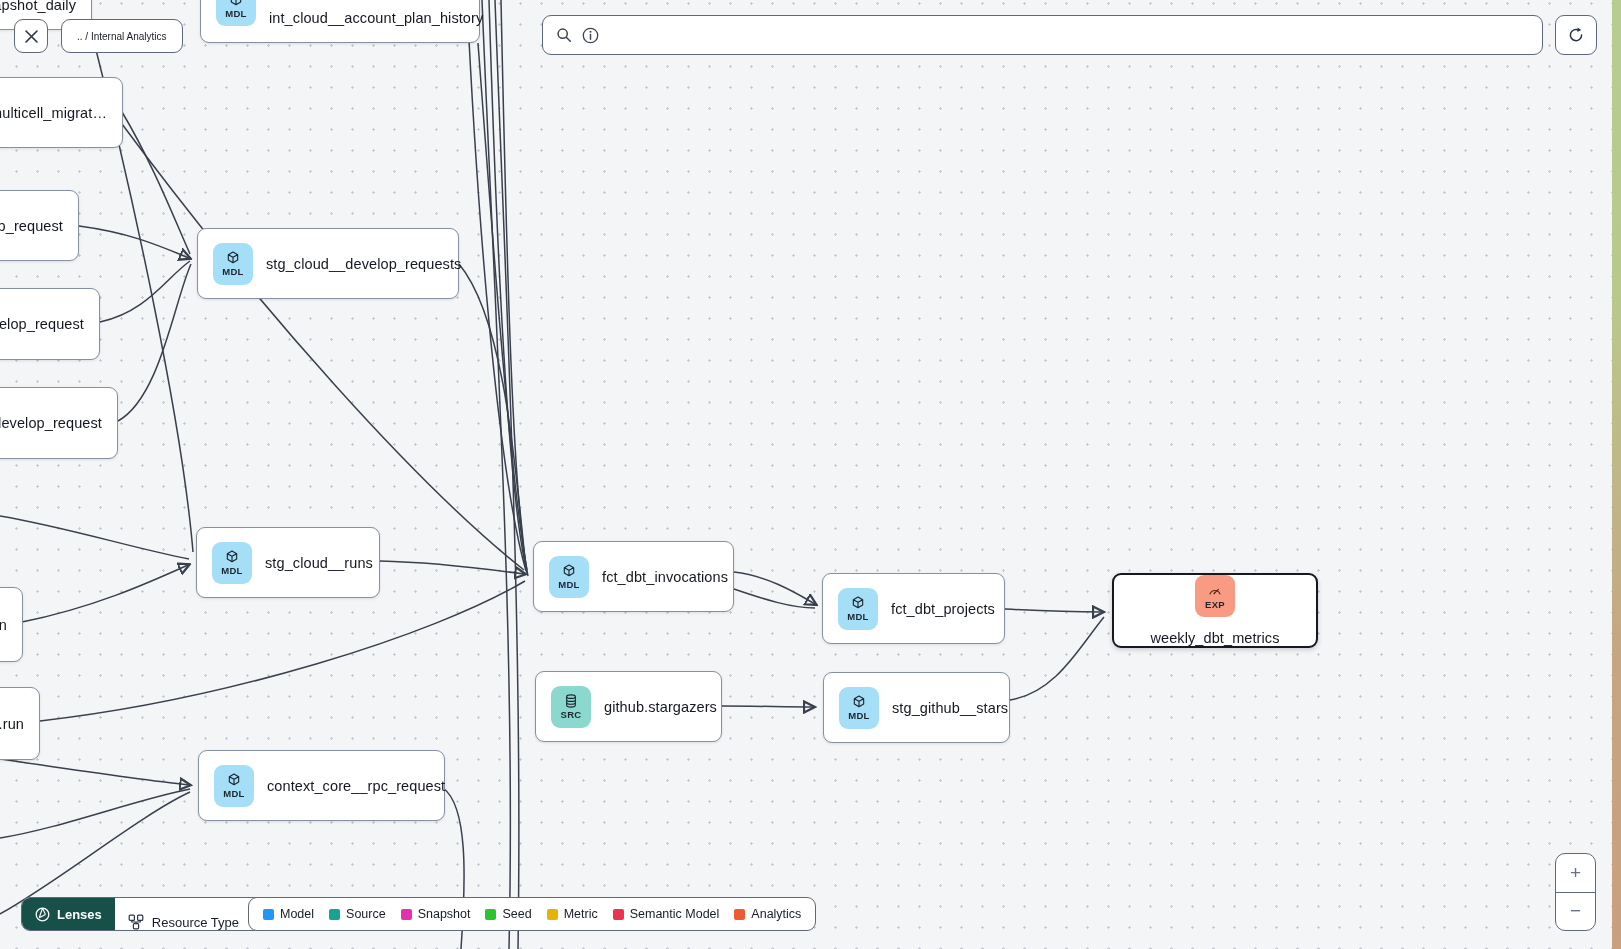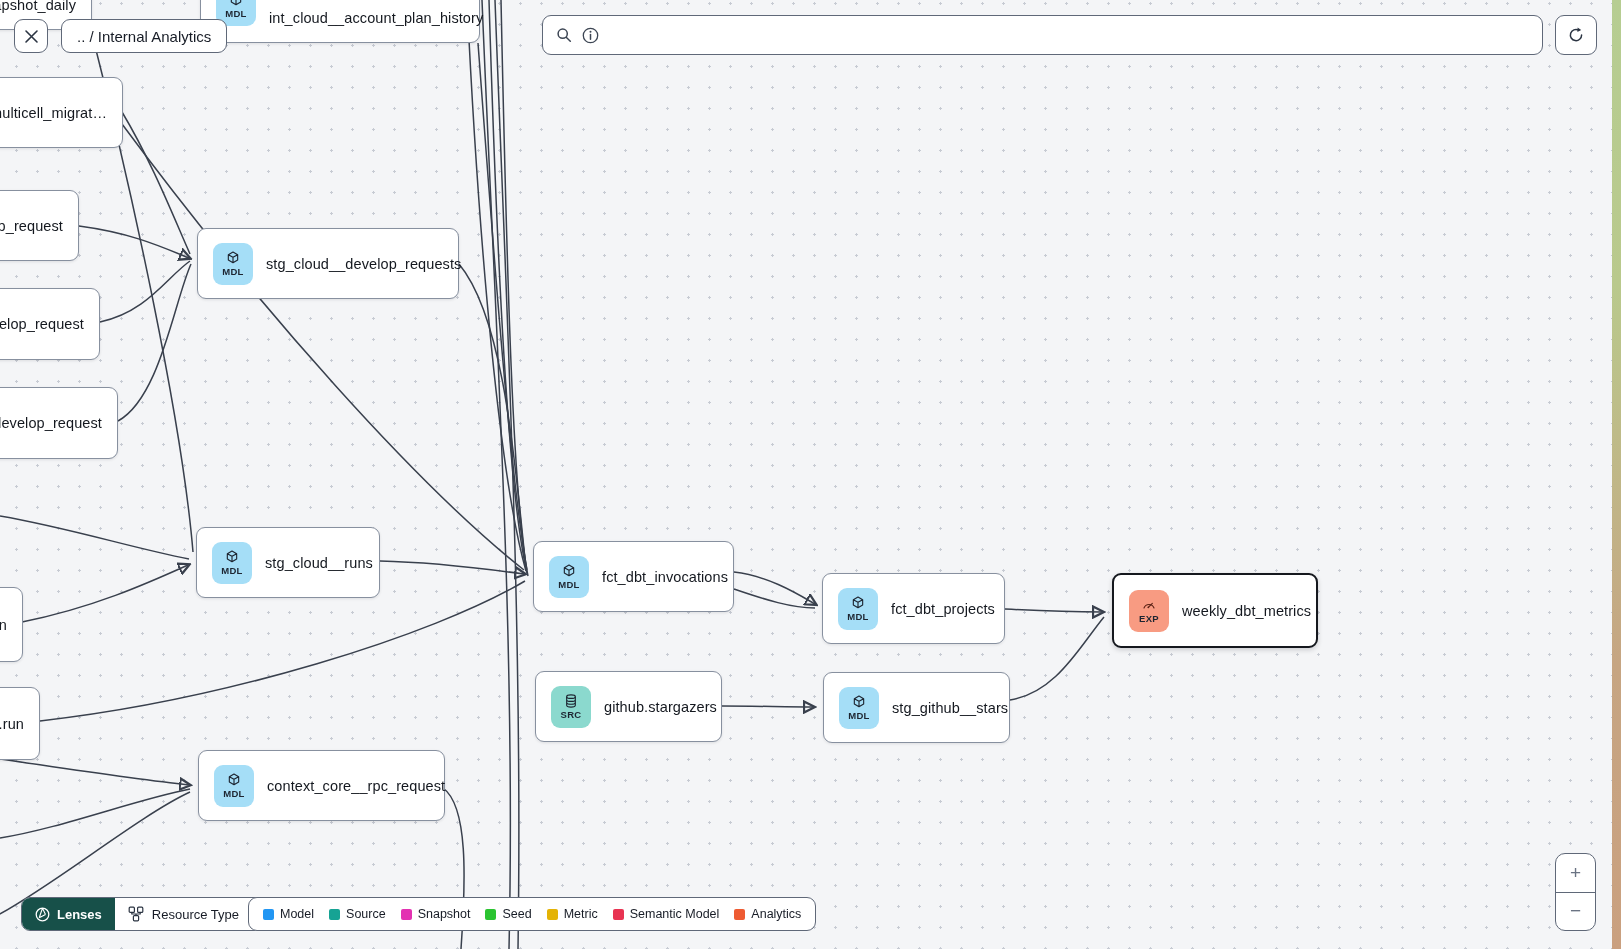--- a/index.html
+++ b/index.html
@@ -10,47 +10,47 @@
     background-size:21px 21px;background-position:6px 14px;}
   #desktop-edge{position:absolute;right:0;top:0;bottom:0;width:9px;
     background:linear-gradient(#b6cd92 0%,#b9c98c 30%,#c6a582 70%,#caa07f 100%);}
   svg.edges{position:absolute;left:0;top:0;pointer-events:none;}
   svg.edges path{fill:none;stroke:#39404d;stroke-width:1.5;}
   
   .node{position:absolute;display:flex;align-items:center;gap:13px;padding:0 15px;
     background:#fff;border:1px solid #87909f;border-radius:9px;
     box-shadow:0 1px 3px rgba(20,24,31,.10);box-sizing:border-box;cursor:pointer;}
   .node .label{font-size:14.5px;color:#14181f;white-space:nowrap;letter-spacing:.1px;}
-  .node.selected{border:2px solid #15181e;box-shadow:0 2px 5px rgba(20,24,31,.18);}
+  .node.selected{border:2px solid #15181e;box-shadow:0 2px 5px rgba(20,24,31,.18);flex-direction:column;}
   .node.cut-left .label{margin-left:auto;}
   .node.cut-top{align-items:flex-end;padding-bottom:16px;}
   .badge{width:40px;height:42px;border-radius:9px;flex:0 0 auto;
     display:flex;flex-direction:column;align-items:center;justify-content:center;gap:1px;}
   .badge .code{font-size:9.5px;font-weight:600;color:#1d2531;letter-spacing:.3px;line-height:1;}
   .badge svg{display:block;}
   .type-model .badge{background:#a5def7;}
   .type-source .badge{background:#8bd9ce;}
   .type-exposure .badge{background:#f89b82;}
   
   .chrome-btn{position:absolute;background:#fff;border:1px solid #5f6878;border-radius:9px;
     display:flex;align-items:center;justify-content:center;cursor:pointer;box-sizing:border-box;}
   #close-btn{left:14px;top:19px;width:34px;height:34px;}
-  #breadcrumb{left:61px;top:19px;height:34px;padding:0 15px;font-size:15px;color:#171c26;}
+  #breadcrumb{left:61px;top:19px;height:34px;padding:0 15px;font-size:10px;color:#171c26;}
   #search-bar{position:absolute;left:542px;top:15px;width:1001px;height:40px;background:#fff;
     border:1px solid #5f6878;border-radius:9px;display:flex;align-items:center;gap:10px;
     padding:0 13px;box-sizing:border-box;}
   #search-bar input{flex:1;border:none;outline:none;font-family:inherit;font-size:14px;
     color:#171c26;background:transparent;}
   #refresh-btn{left:1555px;top:15px;width:42px;height:40px;}
   
   #lens-group{position:absolute;left:13px;top:897px;height:34px;display:flex;
     border:1px solid #5f6878;border-radius:9px;overflow:hidden;box-sizing:border-box;background:#fff;margin-left:8px;}
   #lenses-btn{display:flex;align-items:center;gap:7px;padding:0 13px;color:#fff;
     font-size:13px;font-weight:600;cursor:pointer;}
-  #resource-type-btn{display:flex;align-items:center;gap:8px;padding:0 13px;background:#fff;
+  #resource-type-btn{display:flex;align-items:flex-end;gap:8px;padding:0 13px;background:#fff;
     font-size:13px;color:#171c26;cursor:pointer;}
   #legend-box{position:absolute;left:248px;top:897px;height:34px;background:#fff;
     border:1px solid #5f6878;border-radius:9px;display:flex;align-items:center;gap:15px;
     padding:0 14px;box-sizing:border-box;}
   .legend-item{display:flex;align-items:center;gap:6px;font-size:12.5px;color:#171c26;white-space:nowrap;}
   .legend-swatch{width:11px;height:11px;border-radius:2px;display:inline-block;}
   #zoom-ctl{position:absolute;left:1555px;top:853px;width:41px;height:78px;background:#fff;
     border:1px solid #5f6878;border-radius:10px;display:flex;flex-direction:column;box-sizing:border-box;overflow:hidden;}
   #zoom-ctl .zbtn{flex:1;display:flex;align-items:center;justify-content:center;
     font-size:19px;color:#6a7383;cursor:pointer;}

